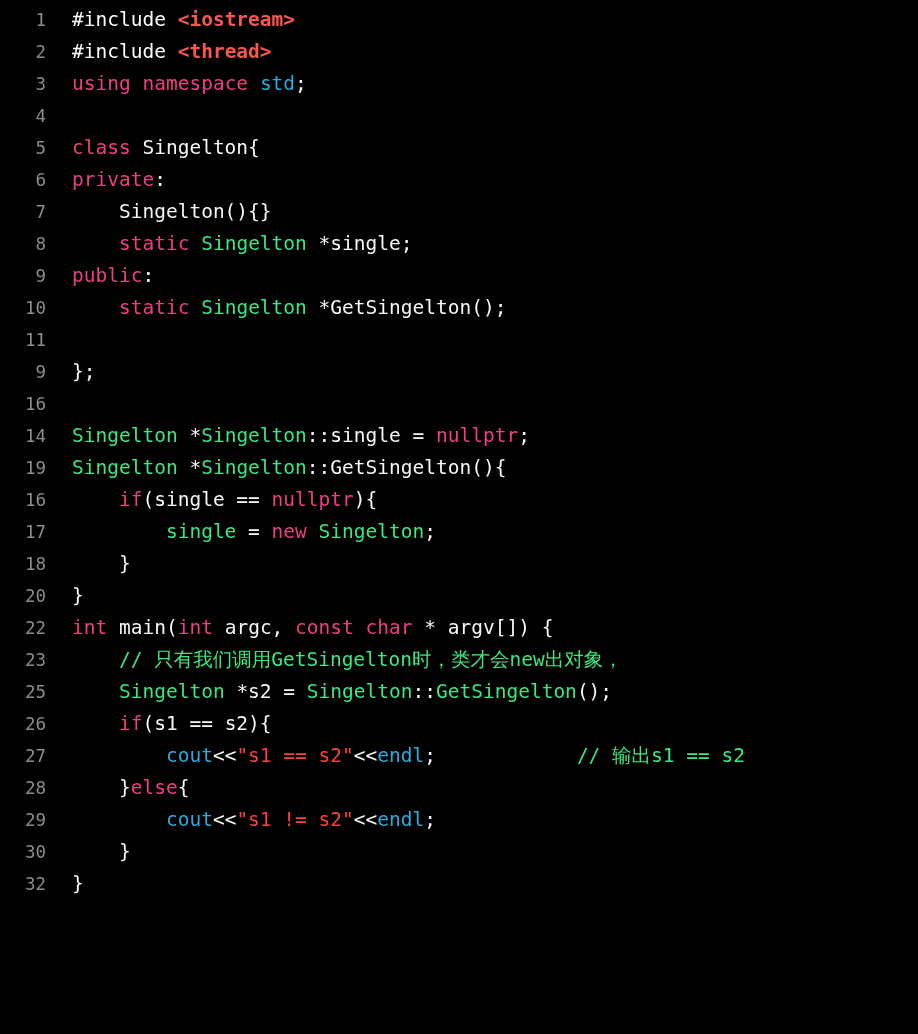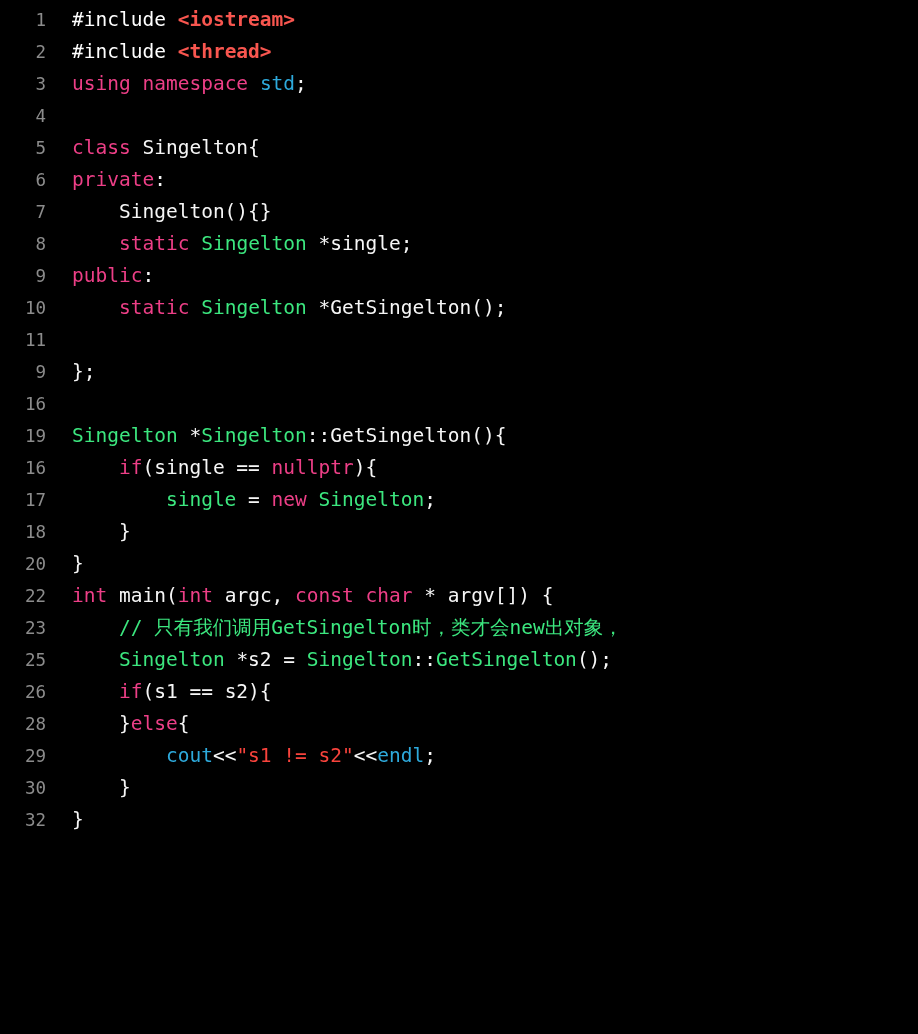--- a/index.html
+++ b/index.html
@@ -74,27 +74,29 @@
       <div class="code-line"><span class="gutter">4</span><span class="code-text">&nbsp;</span></div>
       <div class="code-line"><span class="gutter">5</span><span class="code-text"><span class="t-kw">class</span><span class="t-pl"> Singelton{</span></span></div>
       <div class="code-line"><span class="gutter">6</span><span class="code-text"><span class="t-kw">private</span><span class="t-pl">:</span></span></div>
       <div class="code-line"><span class="gutter">7</span><span class="code-text"><span class="t-pl">    Singelton(){}</span></span></div>
       <div class="code-line"><span class="gutter">8</span><span class="code-text"><span class="t-pl">    </span><span class="t-kw">static</span><span class="t-pl"> </span><span class="t-type">Singelton</span><span class="t-pl"> *single;</span></span></div>
       <div class="code-line"><span class="gutter">9</span><span class="code-text"><span class="t-kw">public</span><span class="t-pl">:</span></span></div>
       <div class="code-line"><span class="gutter">10</span><span class="code-text"><span class="t-pl">    </span><span class="t-kw">static</span><span class="t-pl"> </span><span class="t-type">Singelton</span><span class="t-pl"> *GetSingelton();</span></span></div>
       <div class="code-line"><span class="gutter">11</span><span class="code-text">&nbsp;</span></div>
       <div class="code-line"><span class="gutter">9</span><span class="code-text"><span class="t-pl">};</span></span></div>
       <div class="code-line"><span class="gutter">16</span><span class="code-text">&nbsp;</span></div>
+      <div class="code-line"><span class="gutter">14</span><span class="code-text"><span class="t-type">Singelton</span><span class="t-pl"> *</span><span class="t-type">Singelton</span><span class="t-pl">::single = </span><span class="t-kw">nullptr</span><span class="t-pl">;</span></span></div>
       <div class="code-line"><span class="gutter">19</span><span class="code-text"><span class="t-type">Singelton</span><span class="t-pl"> *</span><span class="t-type">Singelton</span><span class="t-pl">::GetSingelton(){</span></span></div>
       <div class="code-line"><span class="gutter">16</span><span class="code-text"><span class="t-pl">    </span><span class="t-kw">if</span><span class="t-pl">(single == </span><span class="t-kw">nullptr</span><span class="t-pl">){</span></span></div>
       <div class="code-line"><span class="gutter">17</span><span class="code-text"><span class="t-pl">        </span><span class="t-type">single</span><span class="t-pl"> = </span><span class="t-kw">new</span><span class="t-pl"> </span><span class="t-type">Singelton</span><span class="t-pl">;</span></span></div>
       <div class="code-line"><span class="gutter">18</span><span class="code-text"><span class="t-pl">    }</span></span></div>
       <div class="code-line"><span class="gutter">20</span><span class="code-text"><span class="t-pl">}</span></span></div>
       <div class="code-line"><span class="gutter">22</span><span class="code-text"><span class="t-kw">int</span><span class="t-pl"> main(</span><span class="t-kw">int</span><span class="t-pl"> argc, </span><span class="t-kw">const</span><span class="t-pl"> </span><span class="t-kw">char</span><span class="t-pl"> * argv[]) {</span></span></div>
       <div class="code-line"><span class="gutter">23</span><span class="code-text"><span class="t-pl">    </span><span class="t-cmt">// 只有我们调用GetSingelton时，类才会new出对象，</span></span></div>
       <div class="code-line"><span class="gutter">25</span><span class="code-text"><span class="t-pl">    </span><span class="t-type">Singelton</span><span class="t-pl"> *s2 = </span><span class="t-type">Singelton</span><span class="t-pl">::</span><span class="t-type">GetSingelton</span><span class="t-pl">();</span></span></div>
       <div class="code-line"><span class="gutter">26</span><span class="code-text"><span class="t-pl">    </span><span class="t-kw">if</span><span class="t-pl">(s1 == s2){</span></span></div>
+      <div class="code-line"><span class="gutter">27</span><span class="code-text"><span class="t-pl">        </span><span class="t-ns">cout</span><span class="t-pl">&lt;&lt;</span><span class="t-str">"s1 == s2"</span><span class="t-pl">&lt;&lt;</span><span class="t-ns">endl</span><span class="t-pl">;</span><span class="t-pl">            </span><span class="t-cmt">// 输出s1 == s2</span></span></div>
       <div class="code-line"><span class="gutter">28</span><span class="code-text"><span class="t-pl">    }</span><span class="t-kw">else</span><span class="t-pl">{</span></span></div>
       <div class="code-line"><span class="gutter">29</span><span class="code-text"><span class="t-pl">        </span><span class="t-ns">cout</span><span class="t-pl">&lt;&lt;</span><span class="t-str">"s1 != s2"</span><span class="t-pl">&lt;&lt;</span><span class="t-ns">endl</span><span class="t-pl">;</span></span></div>
       <div class="code-line"><span class="gutter">30</span><span class="code-text"><span class="t-pl">    }</span></span></div>
       <div class="code-line"><span class="gutter">32</span><span class="code-text"><span class="t-pl">}</span></span></div>
     </div>
 </div>
 
 </body></html>

